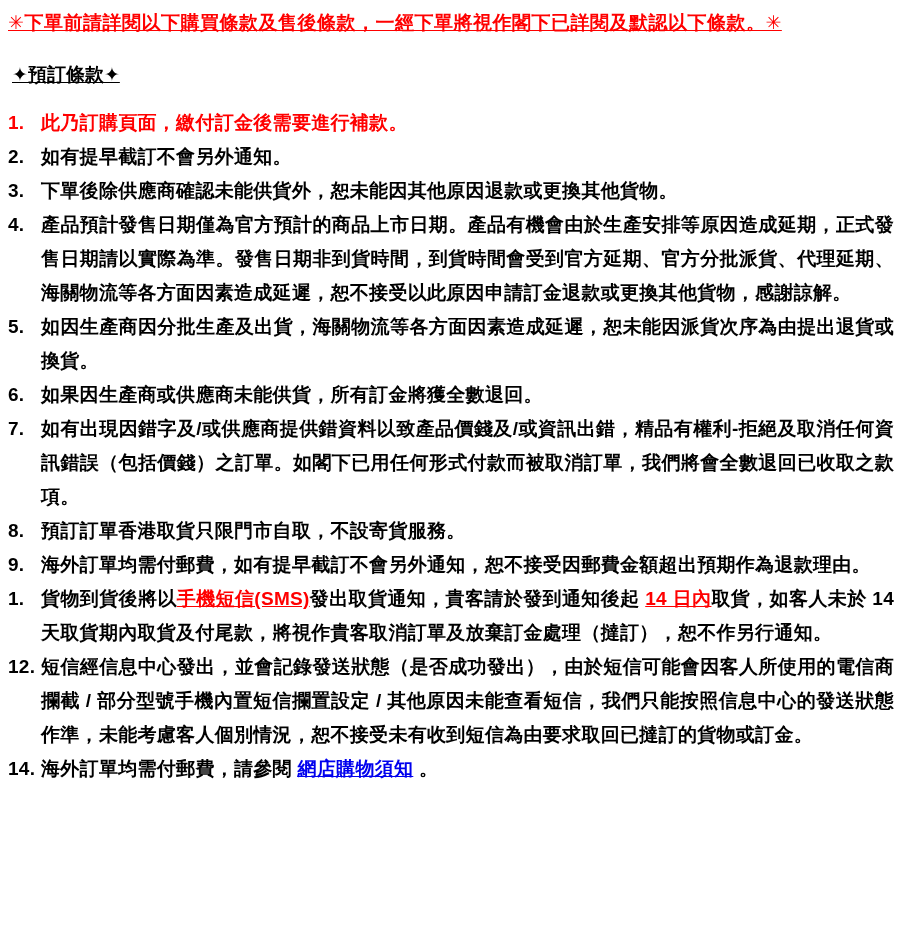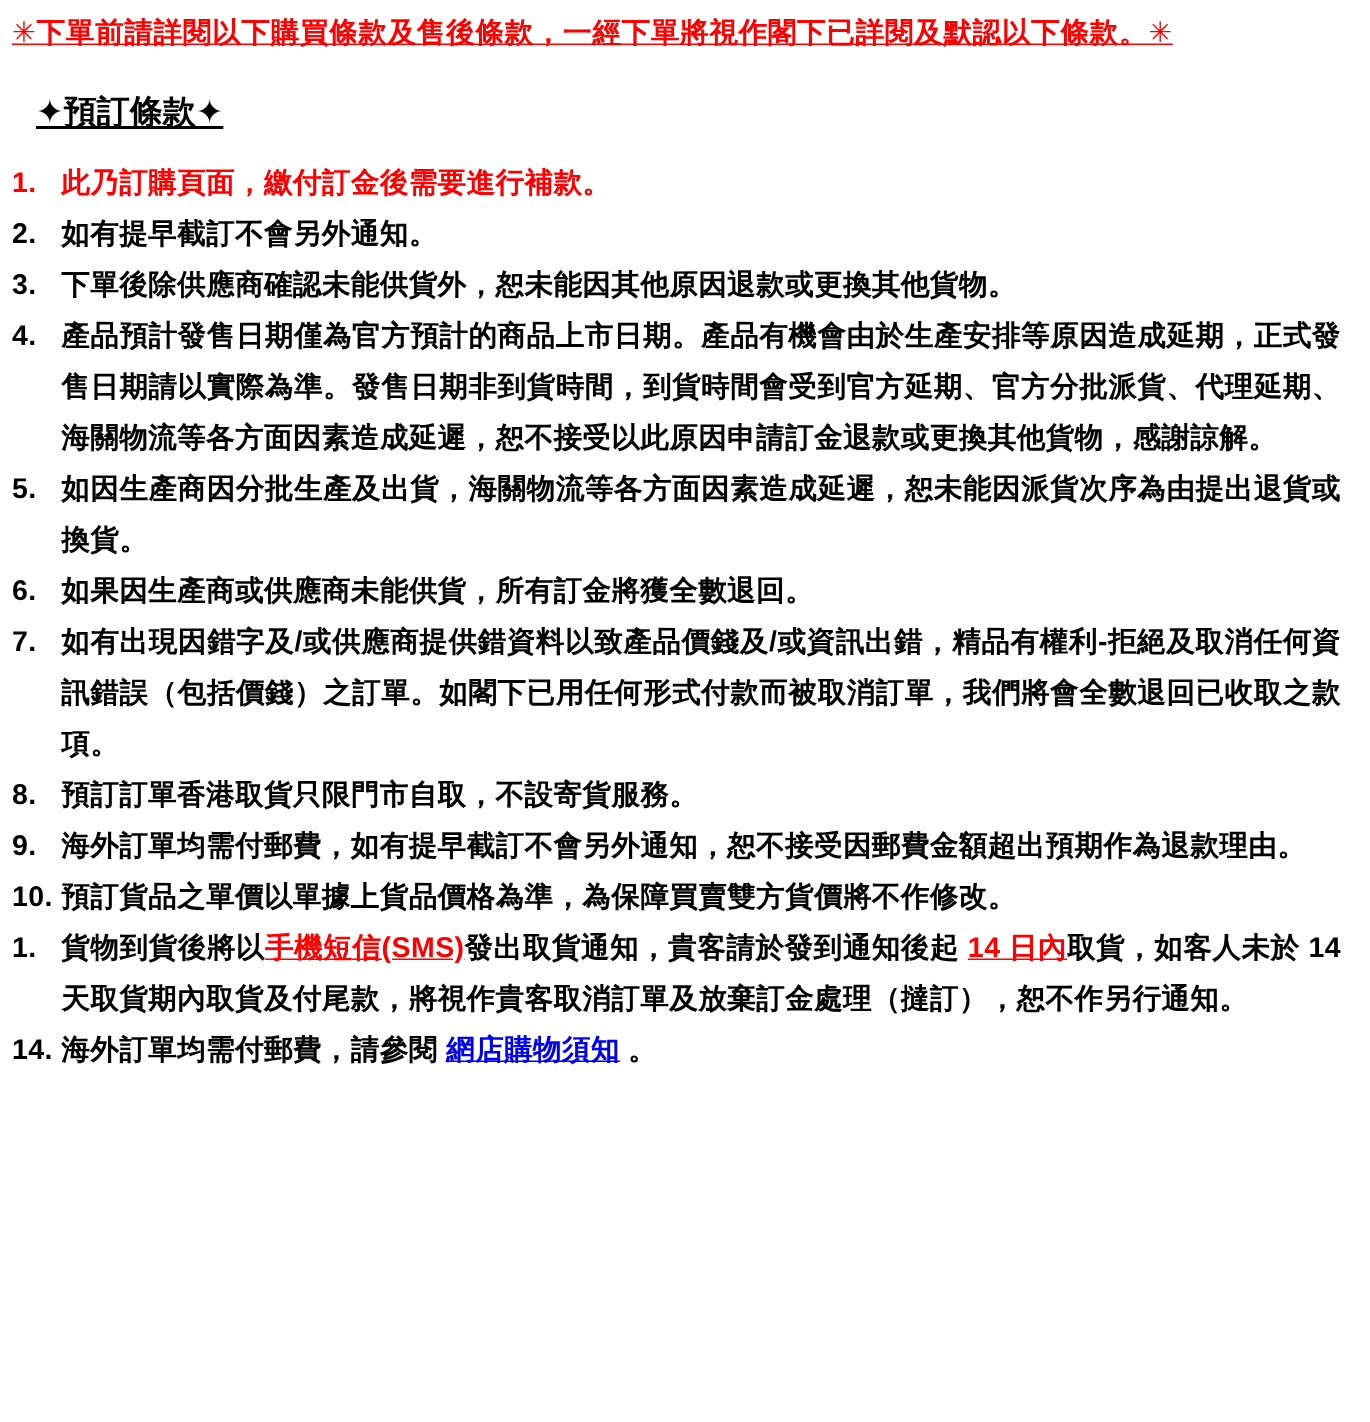--- a/index.html
+++ b/index.html
@@ -26,22 +26,22 @@
       text-decoration: underline;
       line-height: 30px;
       margin: 0 0 22px 0;
       font-size: 19px;
       letter-spacing: 0.5px;
     }
     .section-title {
       color: #000000;
       text-decoration: underline;
       line-height: 30px;
-      margin: 0 0 16px 16px;
-      font-size: 22px;
+      margin: 0 0 16px 4px;
+      font-size: 19px;
     }
     .terms {
       width: 100%;
     }
     .term {
       display: flex;
       line-height: 34px;
       letter-spacing: 0.3px;
     }
     .term-num {
@@ -116,30 +116,30 @@
     <div class="term">
       <span class="term-num">8.</span>
       <span class="term-text">預訂訂單香港取貨只限門市自取，不設寄貨服務。</span>
     </div>
 
     <div class="term">
       <span class="term-num">9.</span>
       <span class="term-text">海外訂單均需付郵費，如有提早截訂不會另外通知，恕不接受因郵費金額超出預期作為退款理由。</span>
     </div>
 
-    <div class="term">
-      <span class="term-num">10.</span>
-      <span class="term-text">預訂貨品之單價以單據上貨品價格為準，為保障買賣雙方貨價將不作修改。</span>
-    </div>
 
     <div class="term">
       <span class="term-num">1.</span>
       <span class="term-text"><span>貨物到貨後將以</span><span class="red-underline">手機短信(SMS)</span><span>發出取貨通知，貴客請於發到通知後起 </span><span class="red-underline">14 日內</span><span>取貨，如客人未於 14 天取貨期內取貨及付尾款，將視作貴客取消訂單及放棄訂金處理（撻訂），恕不作另行通知。</span></span>
     </div>
 
+    <div class="term">
+      <span class="term-num">12.</span>
+      <span class="term-text">短信經信息中心發出，並會記錄發送狀態（是否成功發出），由於短信可能會因客人所使用的電信商攔截 / 部分型號手機內置短信攔置設定 / 其他原因未能查看短信，我們只能按照信息中心的發送狀態作準，未能考慮客人個別情況，恕不接受未有收到短信為由要求取回已撻訂的貨物或訂金。</span>
+    </div>
 
     <div class="term">
       <span class="term-num">14.</span>
       <span class="term-text"><span>海外訂單均需付郵費，請參閱 </span><span class="shop-link">網店購物須知</span><span> 。</span></span>
     </div>
 
   </div>
 </div>
 
 </body></html>

